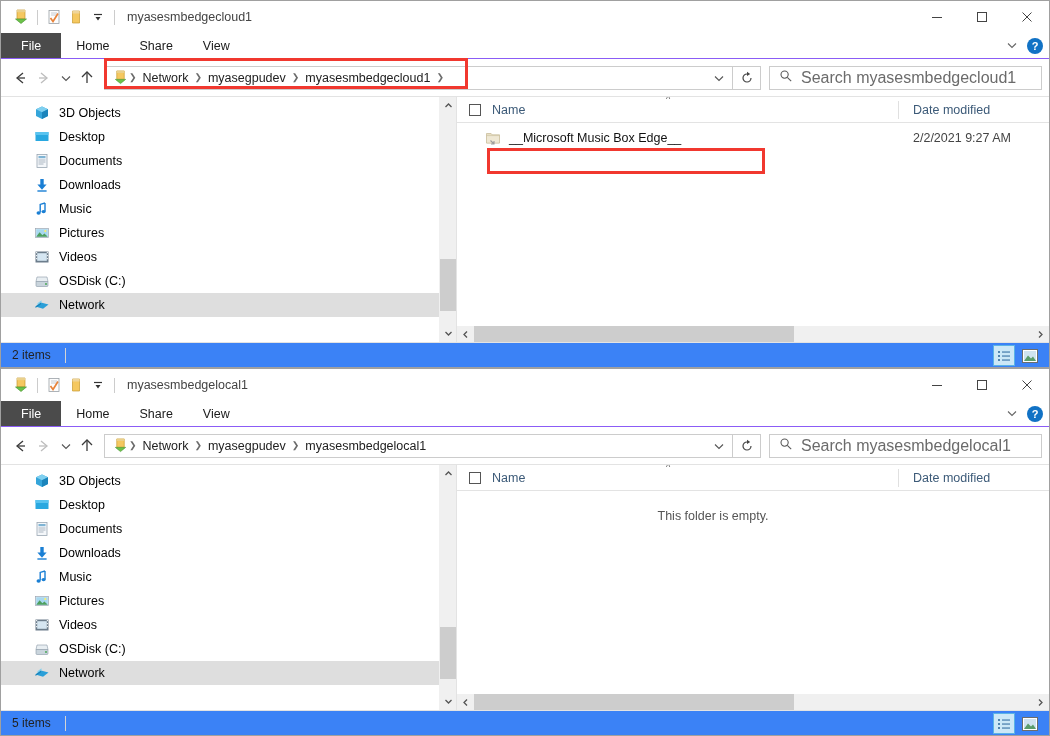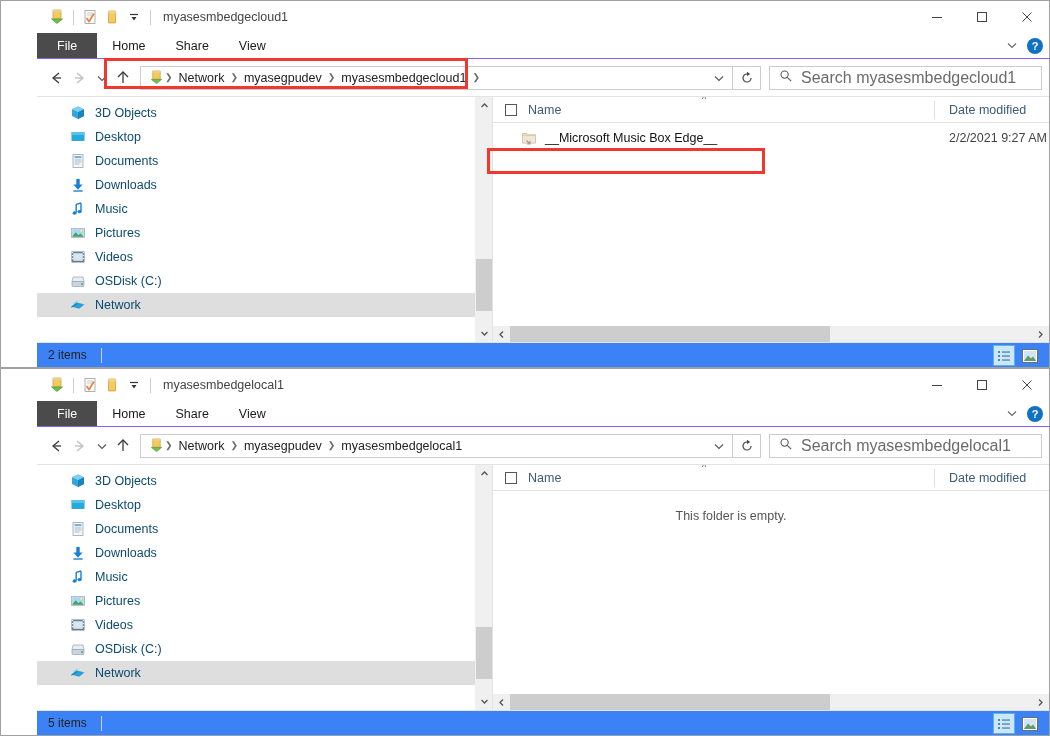--- a/index.html
+++ b/index.html
@@ -12,21 +12,20 @@
   }
   .screen { position:relative; width:1050px; height:736px; background:#fff; }
 
   
   .window {
     position:absolute; left:0; width:1050px;
     background:#ffffff;
     border:1px solid #a0a0a0;
     display:flex; flex-direction:column;
     overflow:hidden;
-    padding-left:36px;
   }
   #win-top    { top:0;   height:368px; }
   #win-bottom { top:368px; height:368px; }
 
   
   .titlebar {
     height:32px; background:#ffffff;
     display:flex; align-items:center;
     flex:0 0 32px;
     position:relative;
@@ -120,21 +119,21 @@
   .navpane {
     width:455px; flex:0 0 455px; background:#ffffff;
     position:relative; overflow:hidden;
   }
   .navlist { padding-top:4px; }
   .navitem {
     height:24px; display:flex; align-items:center;
     padding-left:33px; gap:9px;
   }
   .navitem.sel { background:#dedede; padding-left:33px; }
-  .navlabel { font-size:12.5px; color:#0c4a6e; white-space:nowrap; }
+  .navlabel { font-size:12.5px; color:#000000; white-space:nowrap; }
   .navicon { width:16px; height:16px; flex:0 0 16px; display:block; }
 
   
   .vscroll {
     position:absolute; right:0; top:0; bottom:0; width:17px;
     background:#f0f0f0; border-left:1px solid #f0f0f0;
     display:flex; flex-direction:column; align-items:center;
   }
   .vs-arrow { height:17px; width:17px; display:flex; align-items:center; justify-content:center; }
   .vs-track { flex:1; width:17px; position:relative; }

